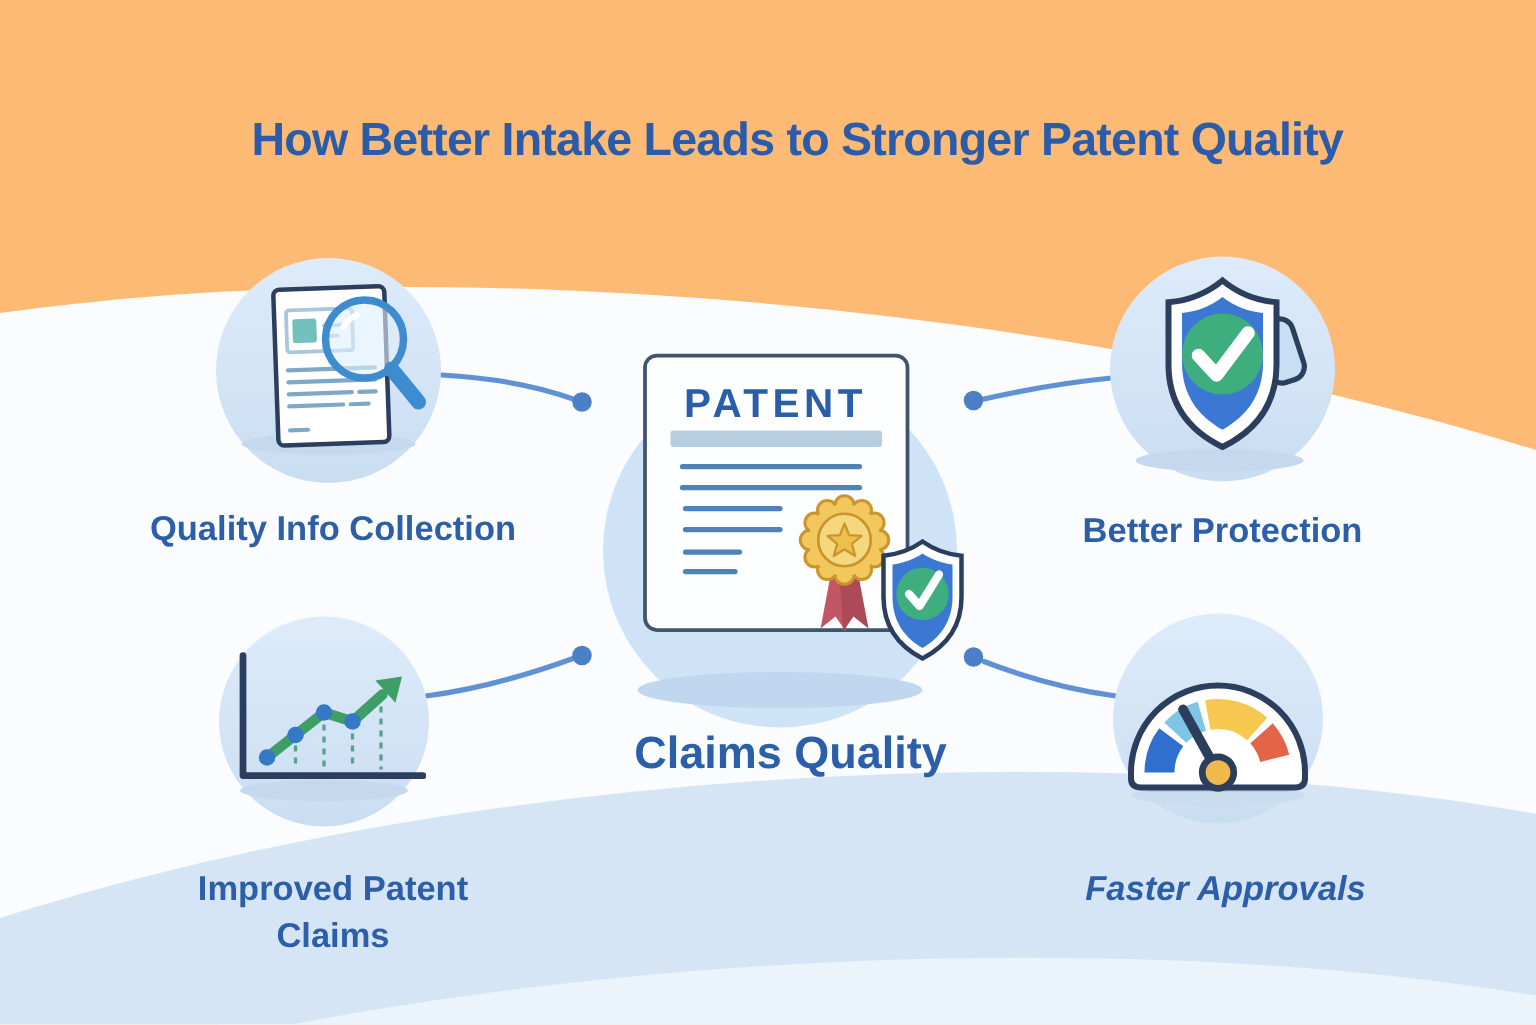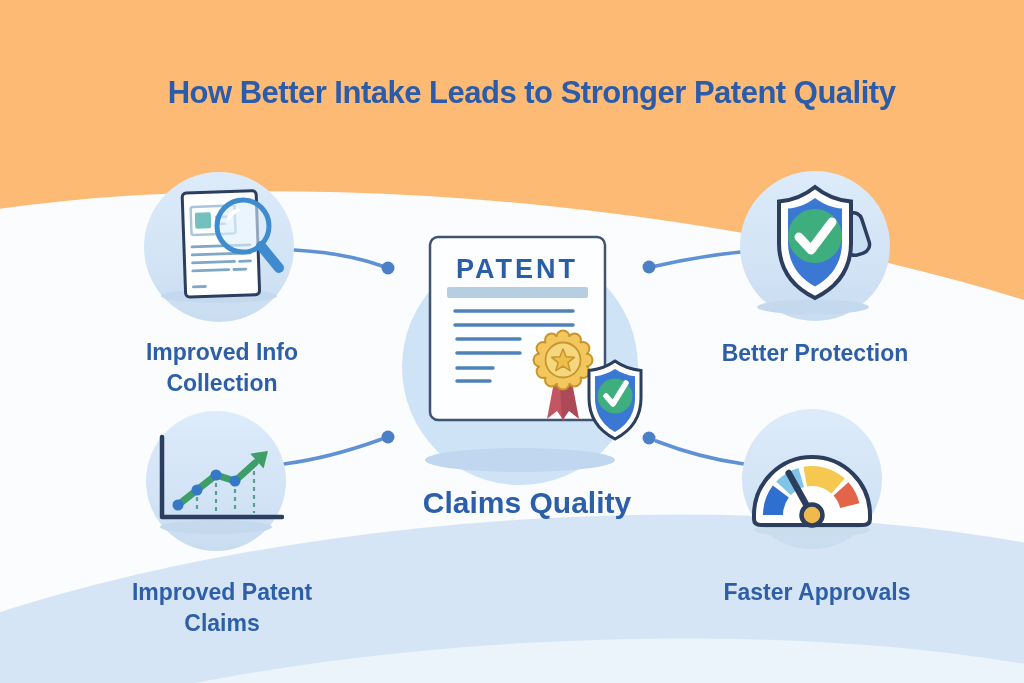--- a/index.html
+++ b/index.html
@@ -28,21 +28,21 @@
   #circle-bl{left:146px;top:411px;width:140px;height:140px;}
   #circle-br{left:742px;top:409px;width:140px;height:140px;}
   #center-art{position:absolute;left:370px;top:220px;z-index:4;}
   .node-label{
     position:absolute;z-index:5;text-align:center;
     font-size:23px;font-weight:bold;color:#2d5fa9;line-height:1.35;
   }
   #label-tl{left:92px;top:337px;width:260px;}
   #label-bl{left:112px;top:577px;width:220px;}
   #label-tr{left:685px;top:338px;width:260px;}
-  #label-br{left:687px;top:577px;width:260px;}
+  #label-br{left:687px;top:577px;width:260px;font-style:italic;}
   #center-label{
     position:absolute;left:362px;top:486px;width:330px;z-index:5;text-align:center;
     font-size:30px;font-weight:bold;color:#2b5fa9;
   }
 </style>
 </head>
 <body>
 
 <div id="canvas">
 
@@ -192,19 +192,19 @@
       <polygon points="193,129 196.1,136.8 204.4,137.3 197.9,142.6 200.1,150.7 193,146.2 185.9,150.7 188.1,142.6 181.6,137.3 189.9,136.8" fill="#eebf4d" stroke="#c9952c" stroke-width="1.5" stroke-linejoin="round"></polygon>
     </g>
     <g>
       <path d="M245,141 C252,146 261,149.5 271,150.5 L271,178 C271,199 259.5,211.5 245,219 C230.5,211.5 219,199 219,178 L219,150.5 C229,149.5 238,146 245,141 Z" fill="#ffffff" stroke="#2c3e5e" stroke-width="3"></path>
       <path d="M245,149 C251,153 258,155.5 265,156.3 L265,178 C265,195.5 255.5,206 245,212 C234.5,206 225,195.5 225,178 L225,156.3 C232,155.5 239,153 245,149 Z" fill="#3a78d4"></path>
       <circle cx="245" cy="176" r="17.5" fill="#3fae7e" clip-path="url(#clipShieldSmall)"></circle>
       <polyline points="236,176 243,184 256,163" fill="none" stroke="#ffffff" stroke-width="5.5" stroke-linecap="round" stroke-linejoin="round"></polyline>
     </g>
   </svg>
 
-  <div id="label-tl" class="node-label">Improved Info Collection</div>
+  <div id="label-tl" class="node-label">Quality Info Collection</div>
   <div id="label-bl" class="node-label">Improved Patent Claims</div>
   <div id="label-tr" class="node-label">Better Protection</div>
   <div id="label-br" class="node-label">Faster Approvals</div>
   <div id="center-label">Claims Quality</div>
 
 </div>
 
 </body></html>

